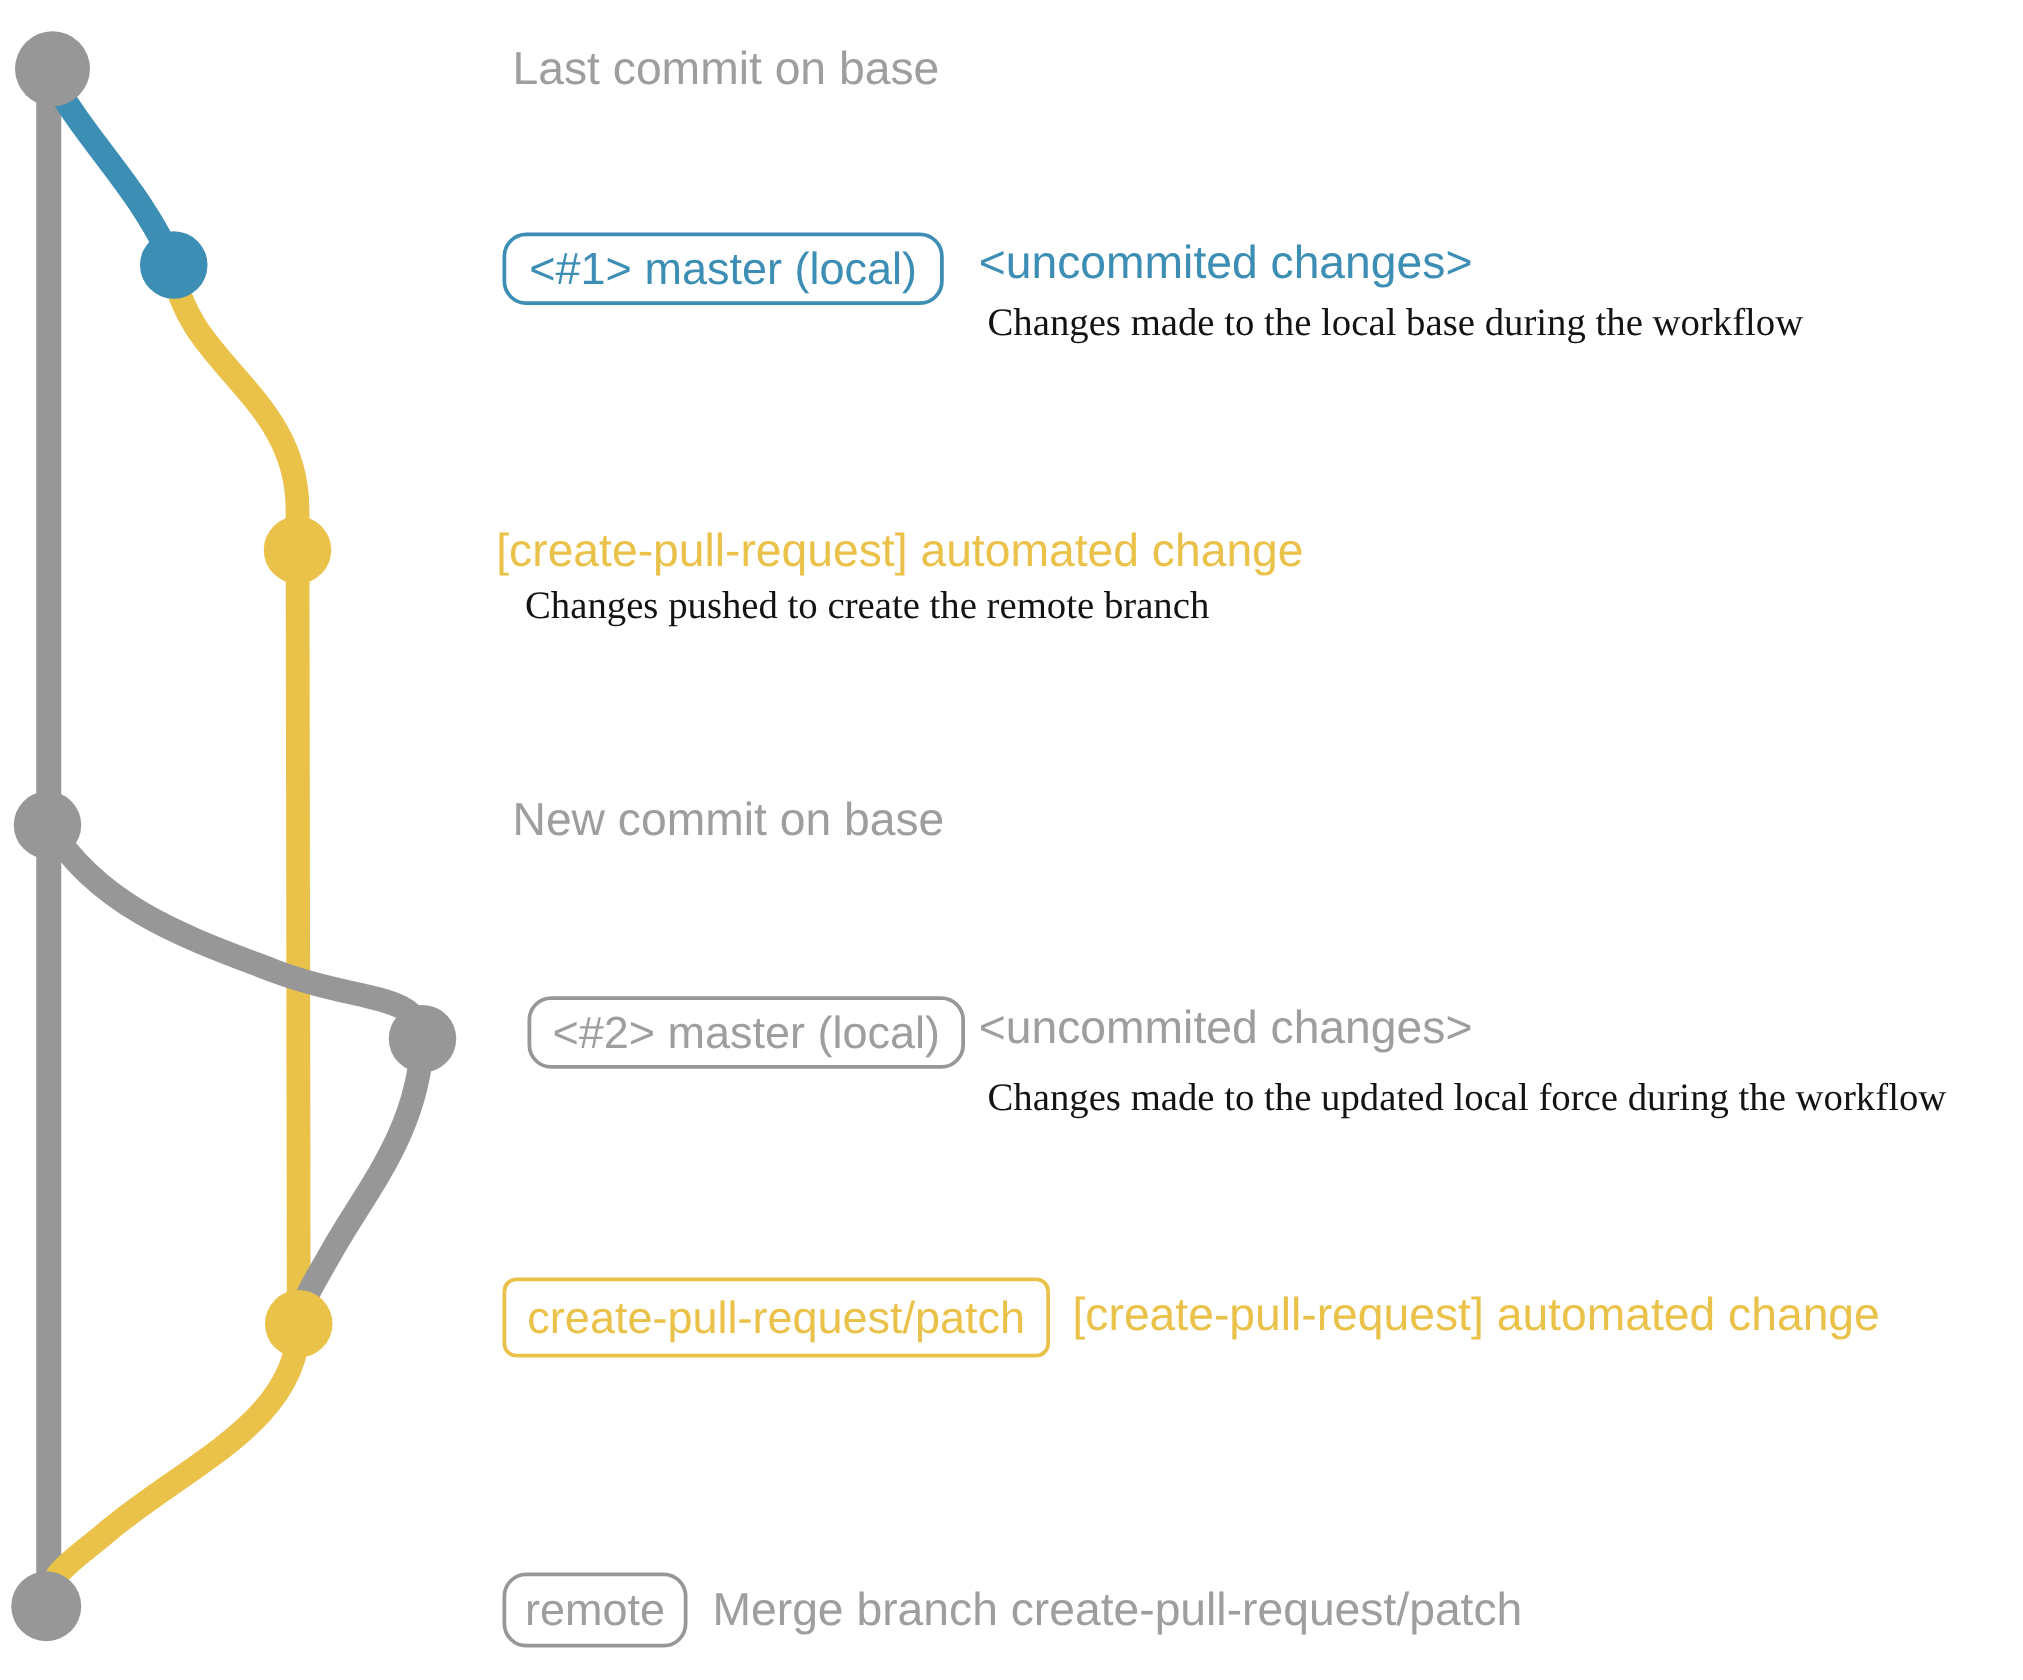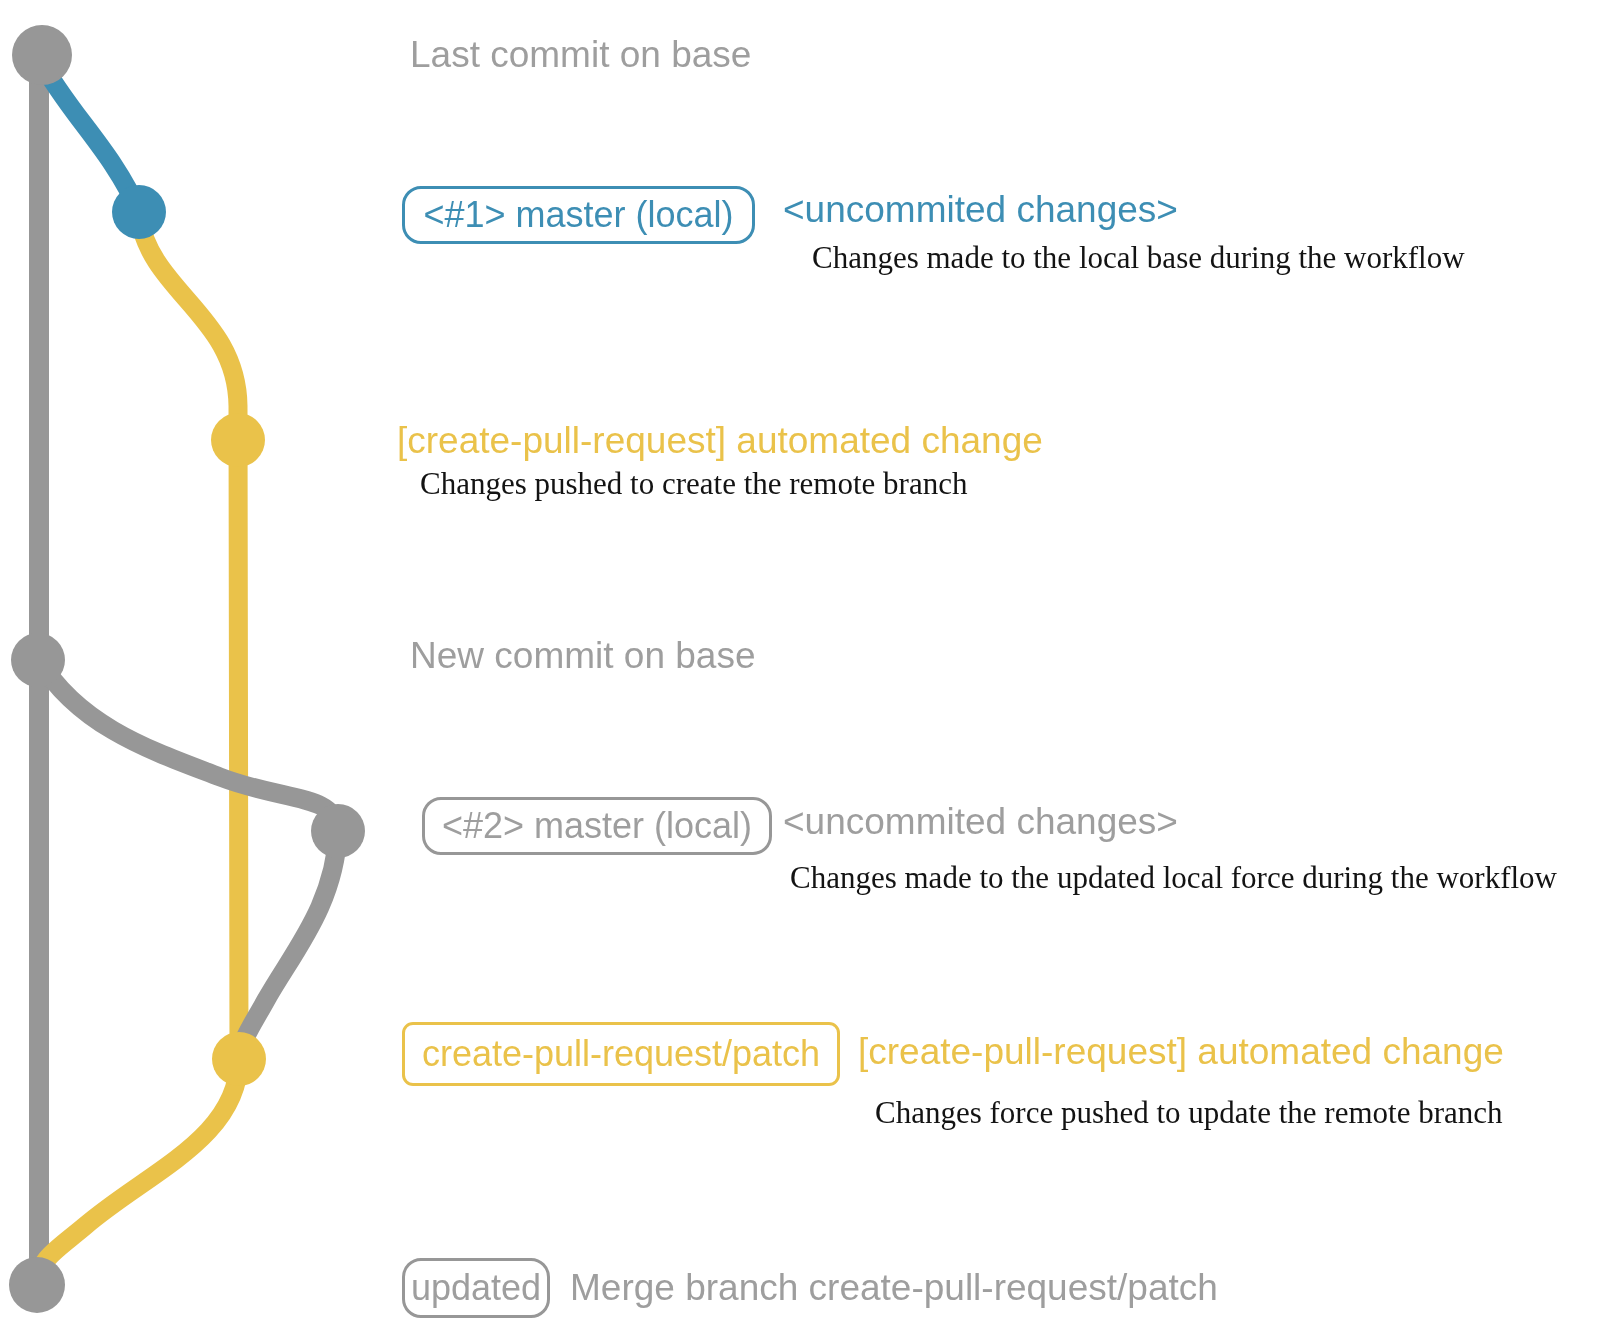--- a/index.html
+++ b/index.html
@@ -63,31 +63,30 @@
     <circle class="dot gray" cx="38" cy="660" r="27"></circle>
     <circle class="dot gray" cx="338" cy="831" r="27"></circle>
     <circle class="dot yellow" cx="239" cy="1059" r="27"></circle>
     <circle class="dot gray" cx="37" cy="1285" r="28"></circle>
   </svg>
 
   <div class="txt label-sans" style="left:410px;top:32px;">Last commit on base</div>
 
   <div class="badge blue" style="left:402px;top:186px;width:347px;height:52px;">&lt;#1&gt; master (local)</div>
   <div class="txt title-blue" style="left:783px;top:187px;">&lt;uncommited changes&gt;</div>
-  <div class="txt subtitle" style="left:812px;top:239px;">Changes made to the local base during the workflow</div>
+  <div class="txt subtitle" style="left:790px;top:239px;">Changes made to the local base during the workflow</div>
 
   <div class="txt title-yellow" style="left:397px;top:418px;">[create-pull-request] automated change</div>
   <div class="txt subtitle" style="left:420px;top:465px;">Changes pushed to create the remote branch</div>
 
   <div class="txt label-sans" style="left:410px;top:633px;">New commit on base</div>
 
   <div class="badge gray" style="left:422px;top:797px;width:344px;height:52px;">&lt;#2&gt; master (local)</div>
   <div class="txt title-gray" style="left:783px;top:799px;">&lt;uncommited changes&gt;</div>
   <div class="txt subtitle" style="left:790px;top:859px;">Changes made to the updated local force during the workflow</div>
 
   <div class="badge yellow" style="left:402px;top:1022px;width:432px;height:58px;">create-pull-request/patch</div>
   <div class="txt title-yellow" style="left:858px;top:1029px;">[create-pull-request] automated change</div>
-  <div class="txt subtitle" style="left:875px;top:1094px;">Changes force pushed to update the remote branch</div>
 
-  <div class="badge gray" style="left:402px;top:1258px;width:142px;height:54px;">updated</div>
+  <div class="badge gray" style="left:402px;top:1258px;width:142px;height:54px;">remote</div>
   <div class="txt title-gray" style="left:570px;top:1265px;">Merge branch create-pull-request/patch</div>
 
 </div>
 
 </body></html>

